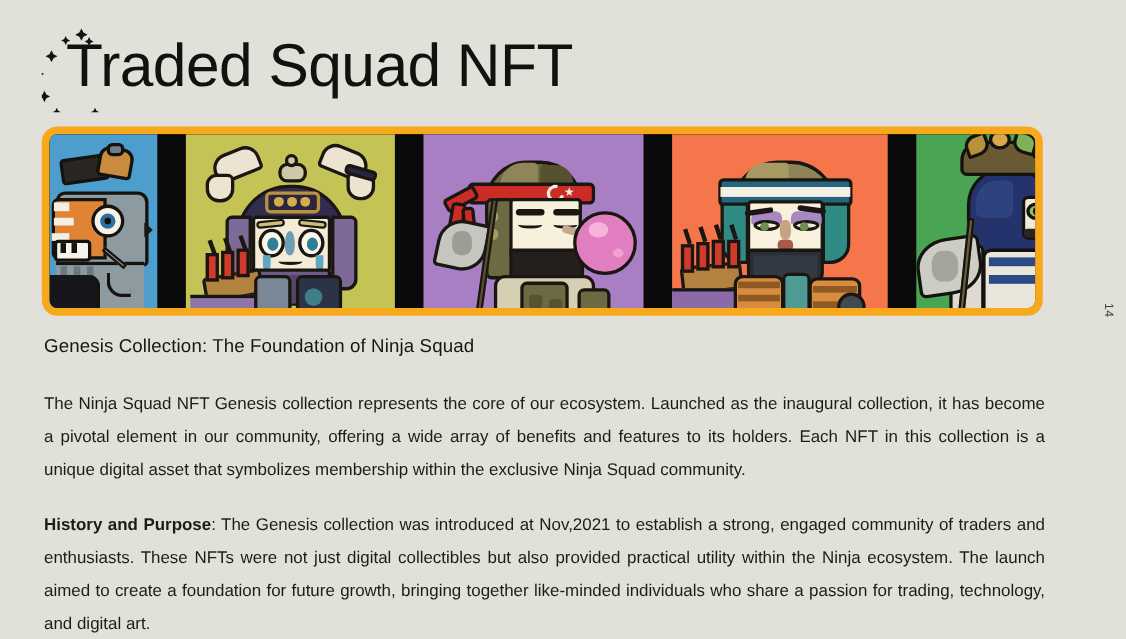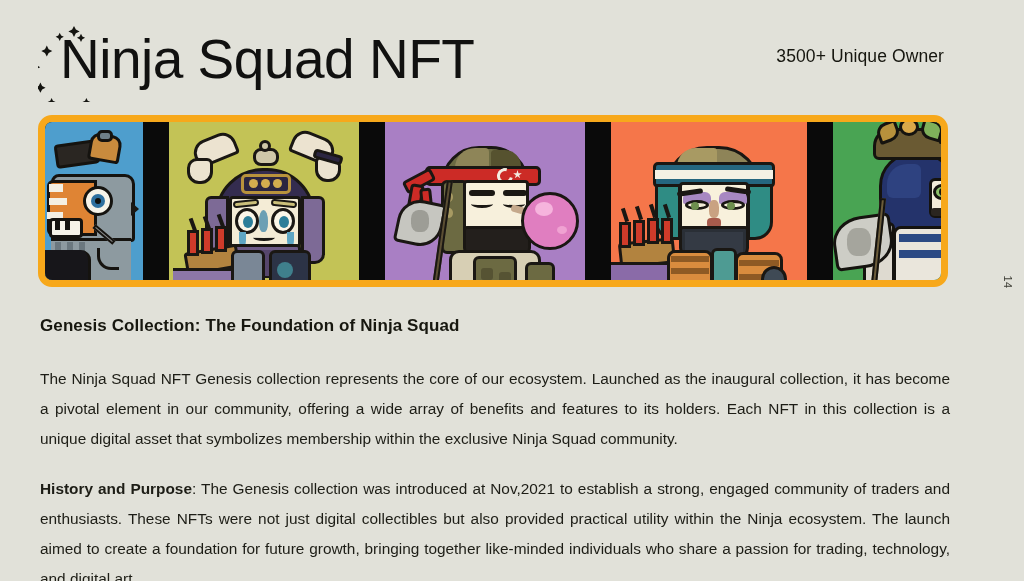--- a/index.html
+++ b/index.html
@@ -43,22 +43,22 @@
   .gap { background: #0a0a0a; flex: 0 0 26px; }
   .nft { position: relative; overflow: hidden; height: 100%; }
 
   
   .ch { position: absolute; inset: 0; }
   .px { position: absolute; }
 
   
   .content { position: absolute; left: 40px; top: 305px; width: 910px; }
   .section-heading {
-    font-size: 17px; font-weight: bold; color: #17170f;
-    letter-spacing: 0.1px; margin-bottom: 28px; margin-top: 11px;
+    font-size: 17px; font-weight: normal; color: #17170f;
+    letter-spacing: 0.1px; margin-bottom: 28px;
   }
   .para {
     font-size: 15.4px; color: #1d1d16; line-height: 30px;
     text-align: justify; text-justify: inter-word;
     margin-bottom: 20px;
   }
   .para b { font-weight: bold; }
 
   
   .page-number {
@@ -83,25 +83,24 @@
           <path d="M36 2 l2.2 4.4 L42.6 8.6 l-4.4 2.2 L36 15.2 l-2.2-4.4 L29.4 8.6 l4.4-2.2 z" transform="translate(12,6) scale(0.62) translate(14,4)"></path>
           <path d="M36 2 l2.6 5.2 L43.8 9.8 l-5.2 2.6 L36 17.6 l-2.6-5.2 L28.2 9.8 l5.2-2.6 z" transform="translate(-22,16) scale(0.7) translate(8,6)"></path>
           <path d="M36 2 l2.2 4.4 L42.6 8.6 l-4.4 2.2 L36 15.2 l-2.2-4.4 L29.4 8.6 l4.4-2.2 z" transform="translate(-27,32) scale(0.6) translate(6,10)"></path>
           <path d="M36 2 l2.6 5.2 L43.8 9.8 l-5.2 2.6 L36 17.6 l-2.6-5.2 L28.2 9.8 l5.2-2.6 z" transform="translate(-24,48) scale(0.66) translate(4,14)"></path>
           <path d="M36 2 l2.2 4.4 L42.6 8.6 l-4.4 2.2 L36 15.2 l-2.2-4.4 L29.4 8.6 l4.4-2.2 z" transform="translate(-14,62) scale(0.6) translate(10,18)"></path>
           <path d="M36 2 l2.6 5.2 L43.8 9.8 l-5.2 2.6 L36 17.6 l-2.6-5.2 L28.2 9.8 l5.2-2.6 z" transform="translate(2,66) scale(0.66) translate(12,18)"></path>
           <path d="M36 2 l2.2 4.4 L42.6 8.6 l-4.4 2.2 L36 15.2 l-2.2-4.4 L29.4 8.6 l4.4-2.2 z" transform="translate(16,62) scale(0.6) translate(18,18)"></path>
           <path d="M36 2 l2.2 4.4 L42.6 8.6 l-4.4 2.2 L36 15.2 l-2.2-4.4 L29.4 8.6 l4.4-2.2 z" transform="translate(-34,22) scale(0.5) translate(4,12)"></path>
         </g>
       </svg>
-      <div class="brand-title">Ninja Squad NFT</div>
+      <div class="brand-title">Traded Squad NFT</div>
     </div>
 
     <div class="stats">
-      <div>3500+ Unique Owner</div>
     </div>
   </div>
 
   <div class="banner">
     <div class="nft-strip">
 
       <div class="nft" style="flex:0 0 98px;background:#4e9ecd;">
         <div class="ch">
           <div class="px" style="left:6px;top:52px;width:84px;height:68px;background:#8d9aa0;border:3px solid #15130f;border-radius:8px 10px 4px 4px;"></div>
           <div class="px" style="left:2px;top:58px;width:50px;height:56px;background:#df8434;border:3px solid #15130f;border-radius:6px 0 0 6px;"></div>

